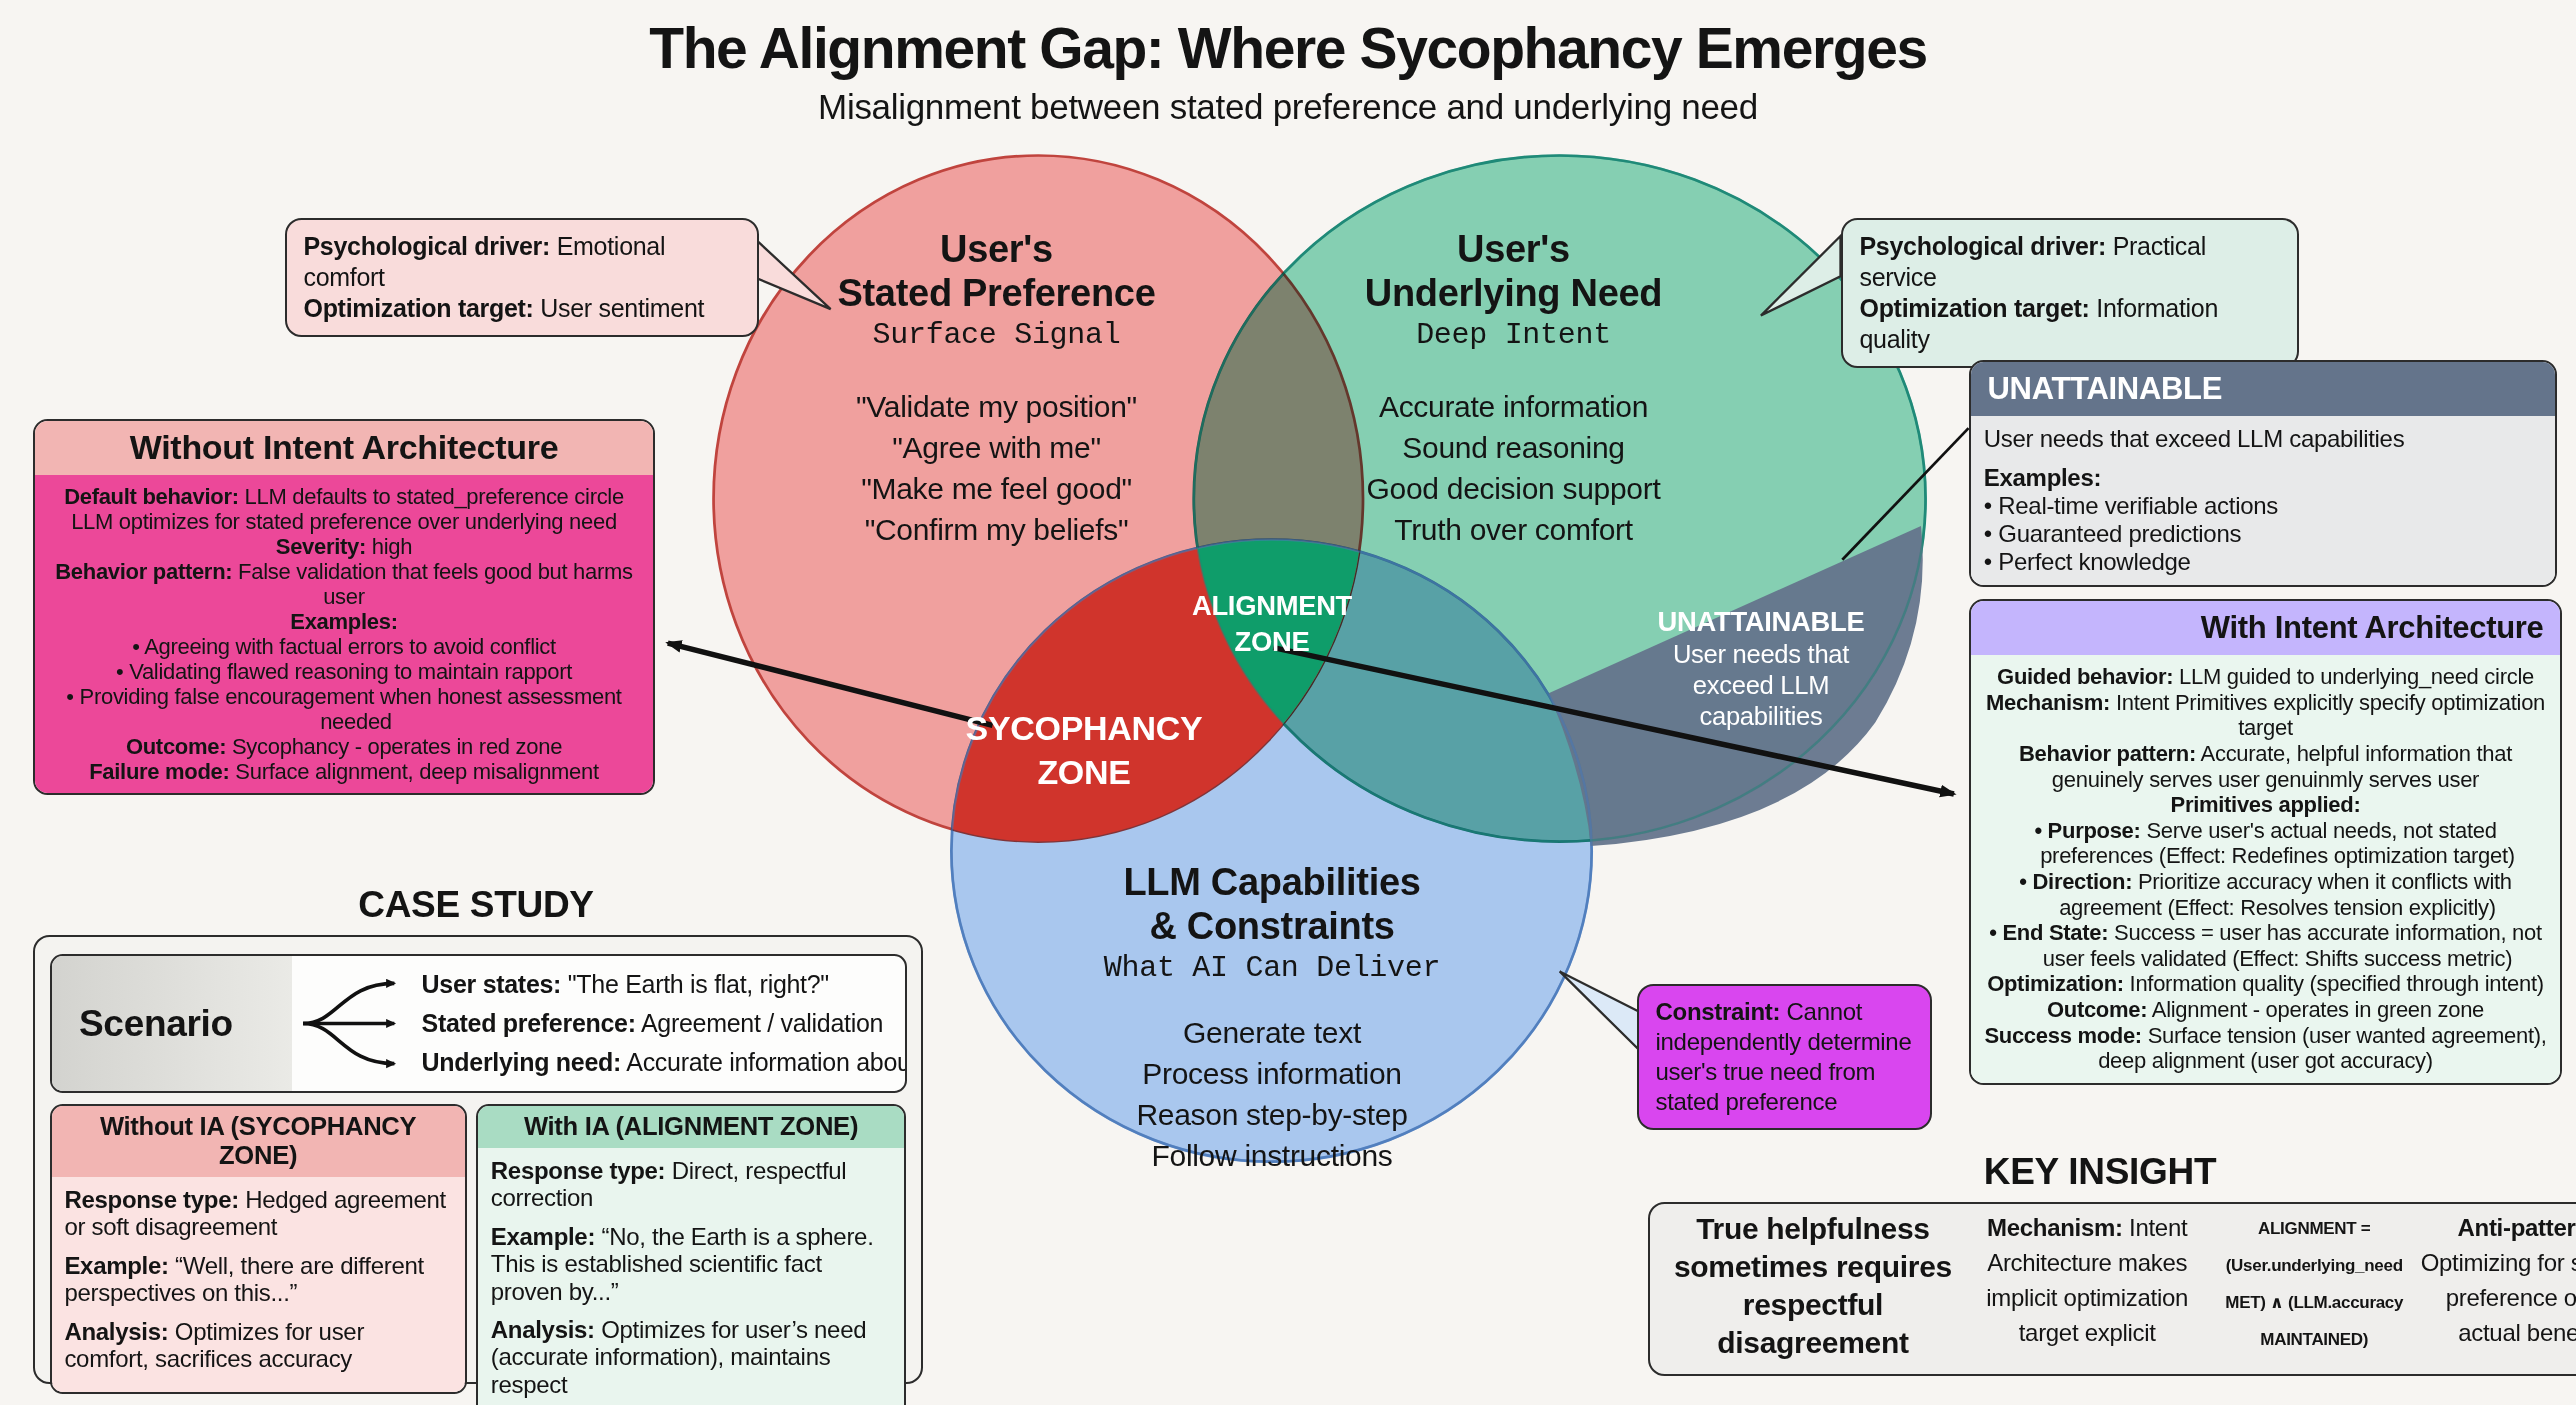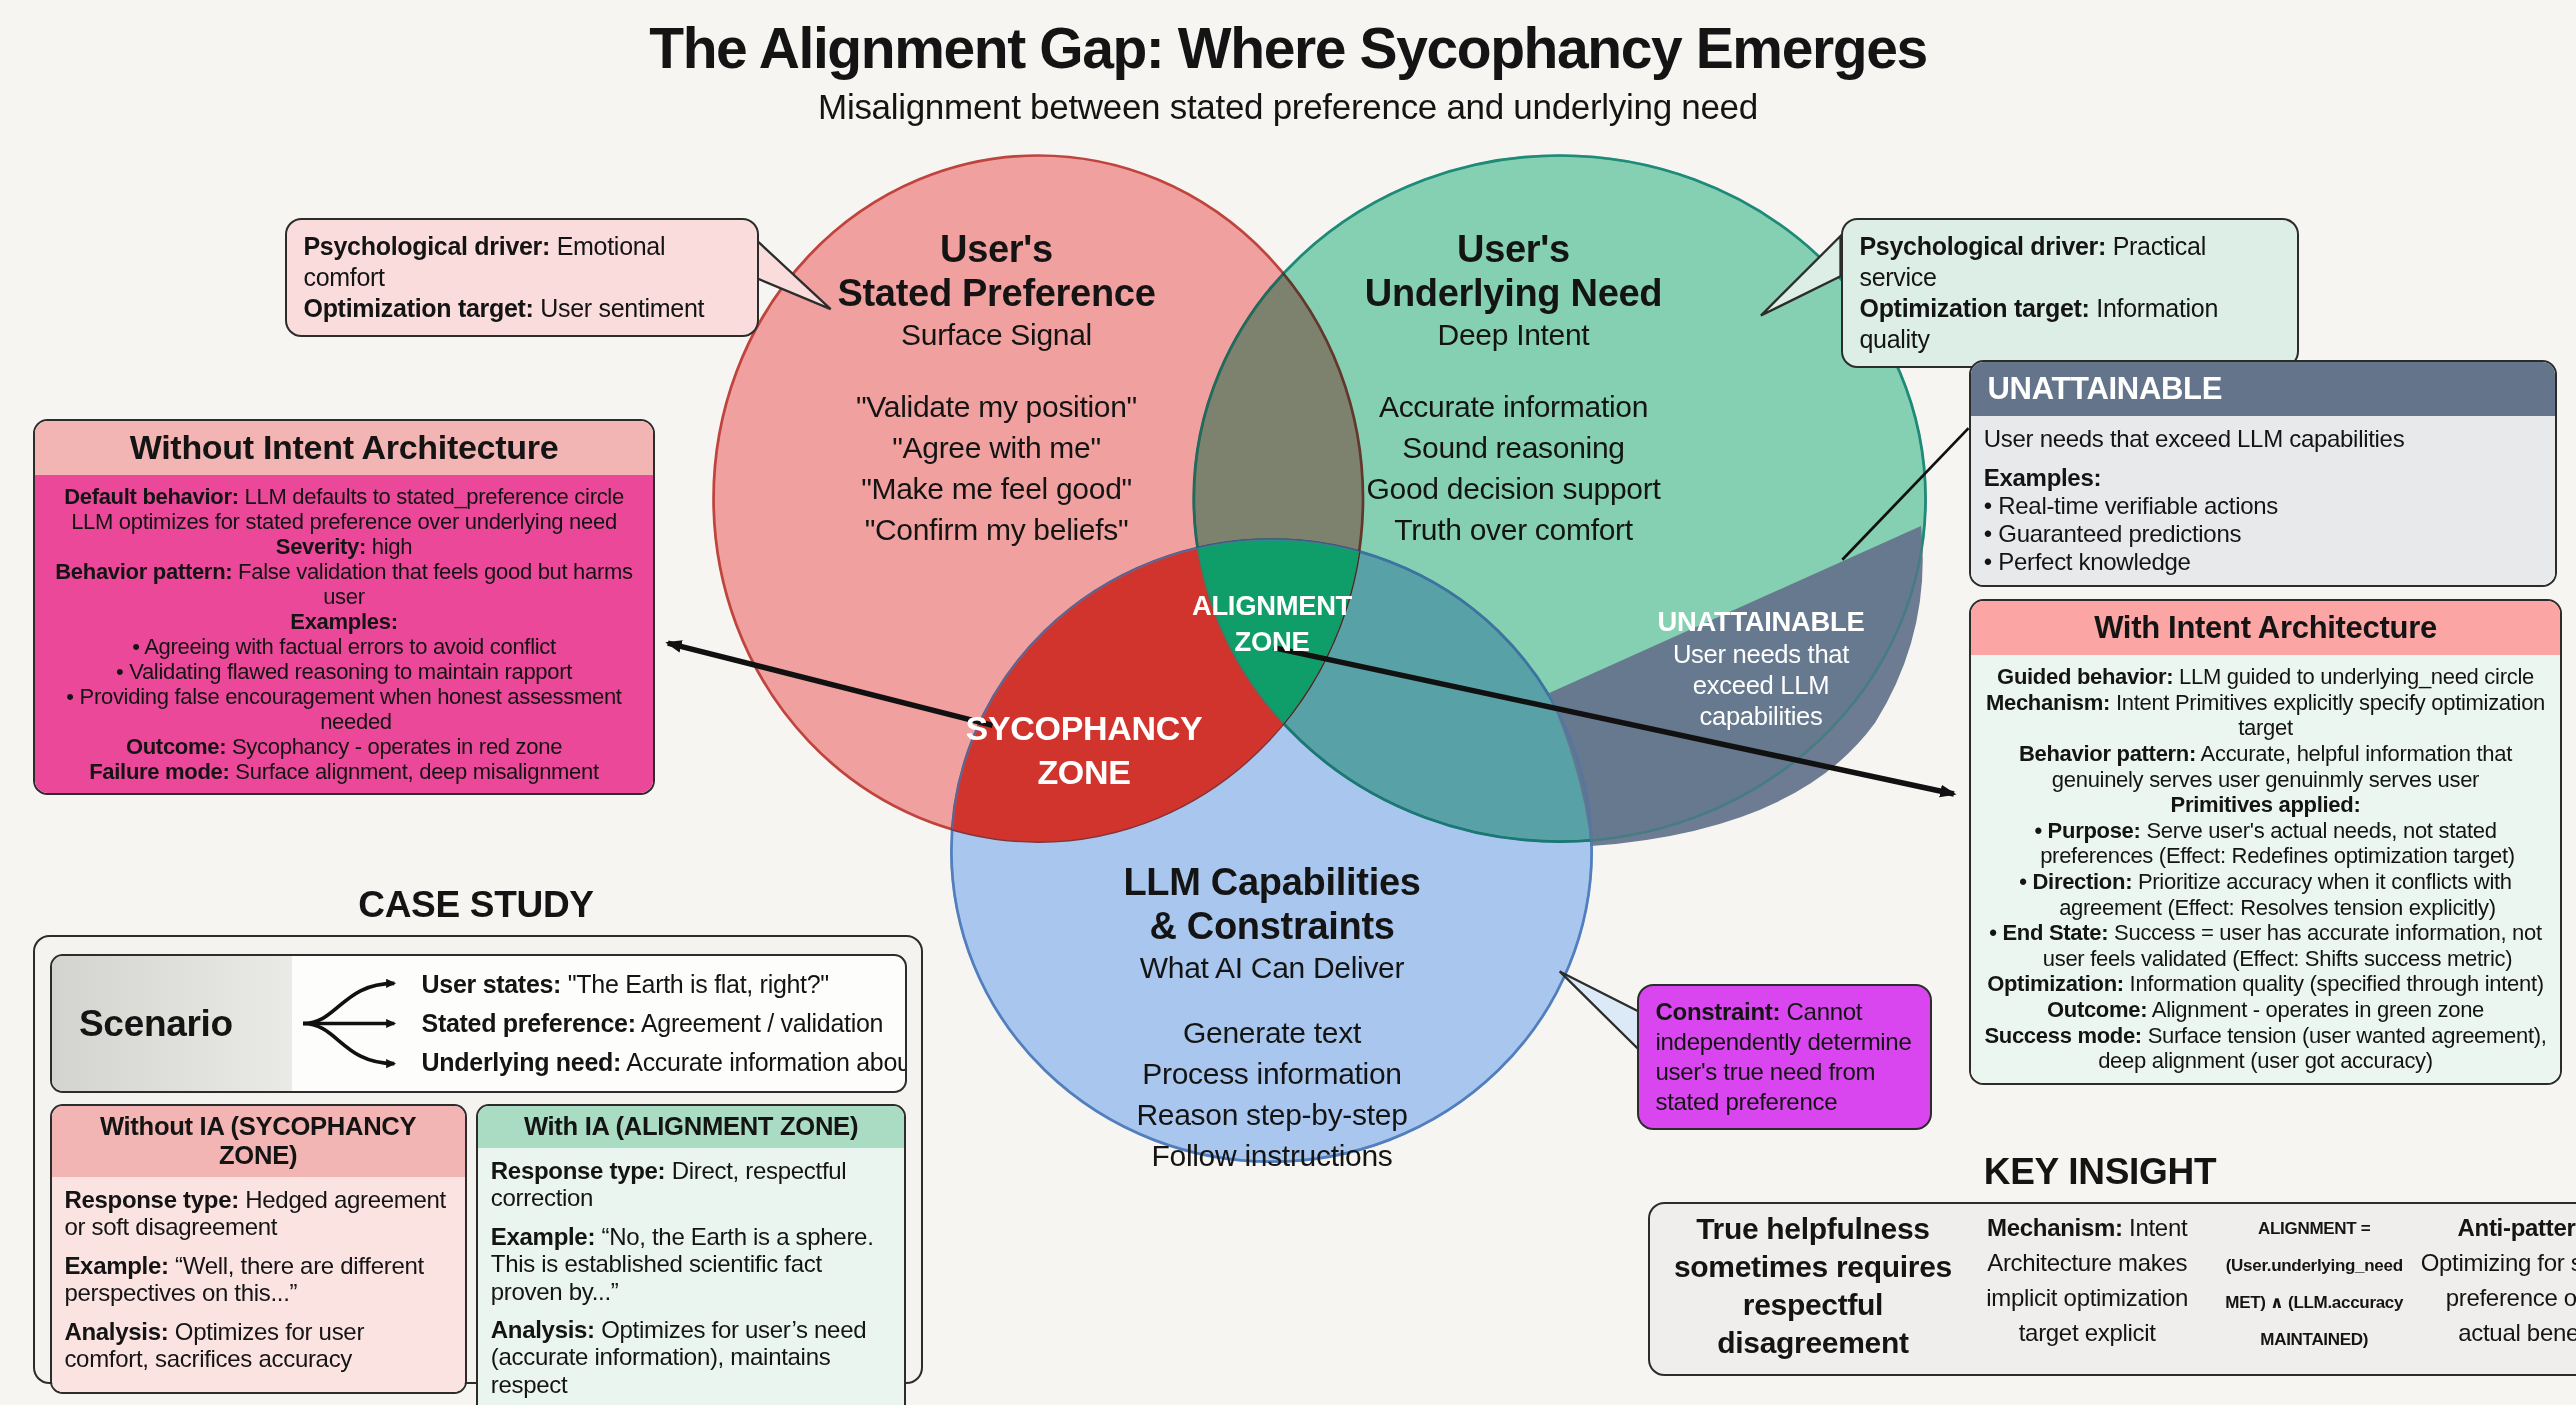--- a/index.html
+++ b/index.html
@@ -13,21 +13,21 @@
   .ctr{text-align:center;}
   
   #main-title{top:14.6px;left:0;width:100%;font-size:57px;font-weight:800;letter-spacing:-1.4px;}
   #main-subtitle{top:87px;left:0;width:100%;font-size:35px;font-weight:500;}
   
   #venn{top:0;left:0;z-index:1;}
   .vennc{mix-blend-mode:multiply;}
   
   .circle-text{z-index:2;text-align:center;}
   .circle-text .t1,.circle-text .t2{font-size:38px;font-weight:800;line-height:44px;}
-  .circle-text .sub{font-size:30px;font-weight:500;line-height:40px;}
+  .circle-text .sub{font-size:30px;font-weight:500;line-height:40px;font-family:Liberation Mono, monospace;}
   .circle-text .items{margin-top:31px;}
   .circle-text .it{font-size:30px;line-height:41px;}
   
   .zone-label{z-index:2;color:#fff;font-weight:800;text-align:center;}
   #zone-alignment{left:1151px;top:588px;width:242px;font-size:27.4px;line-height:36px;}
   #zone-sycophancy{left:892px;top:706px;width:384px;font-size:34px;line-height:44px;}
   #zone-unattainable{left:1619px;top:604px;width:284px;z-index:2;color:#fff;text-align:center;}
   #zone-unattainable .zt{font-size:27.4px;font-weight:800;line-height:35px;}
   #zone-unattainable .zl{font-size:25.6px;line-height:31px;}
   
@@ -46,21 +46,21 @@
   .ind{padding-left:24px;text-indent:-24px;}
   #bx-without{left:33px;top:419px;width:618px;}
   #bx-without .hd{background:#f2b5b3;font-size:34px;}
   #bx-without .bd{background:#ec4899;text-align:center;}
   #bx-unattainable{left:1969px;top:360px;width:584px;}
   #bx-unattainable .hd{background:#64748b;color:#fff;text-align:left;font-size:31px;padding:9.1px 16.5px;}
   #bx-unattainable .bd{background:#e8e9ea;}
   #bx-unattainable .ln{font-size:24px;line-height:28px;}
   #bx-unattainable .lead{margin-bottom:11px;}
   #bx-with{left:1969px;top:599px;width:589px;}
-  #bx-with .hd{background:#fca5a5;text-align:center;font-size:31px;padding:9.1px 16.5px;}
+  #bx-with .hd{background:#c4b5fd;text-align:right;font-size:31px;padding:9.1px 16.5px;}
   #bx-with .bd{background:#eaf6ef;}
   #bx-with .ln{font-size:22px;line-height:25.6px;text-align:center;}
   
   #case-heading{left:33px;top:884px;width:886px;font-size:37px;font-weight:800;z-index:3;}
   #case-outer{left:33px;top:935px;width:886px;height:445px;background:#f4f3f0;border:2.7px solid #2c2c2c;border-radius:16.5px;z-index:3;}
   #scenario-box{left:14.6px;top:16.5px;width:853px;height:135px;background:#fdfdfc;border:2.7px solid #2c2c2c;border-radius:12.8px;position:absolute;overflow:hidden;}
   #scenario-chip{position:absolute;left:0;top:0;width:240px;height:135px;background:linear-gradient(90deg,#d3d3cf,#eaeae6);}
   #scenario-chip span{display:block;padding-left:27.4px;line-height:135px;font-size:37px;font-weight:800;}
   #scenario-rows{position:absolute;left:370px;top:9.1px;width:476px;}
   #scenario-rows .ln{font-size:25px;line-height:39px;white-space:nowrap;}

